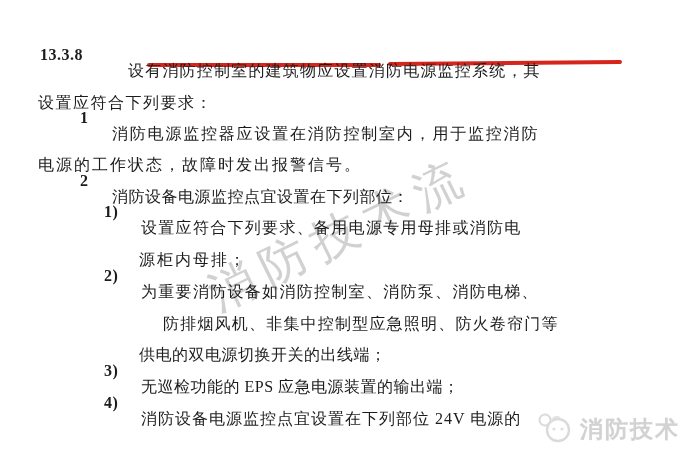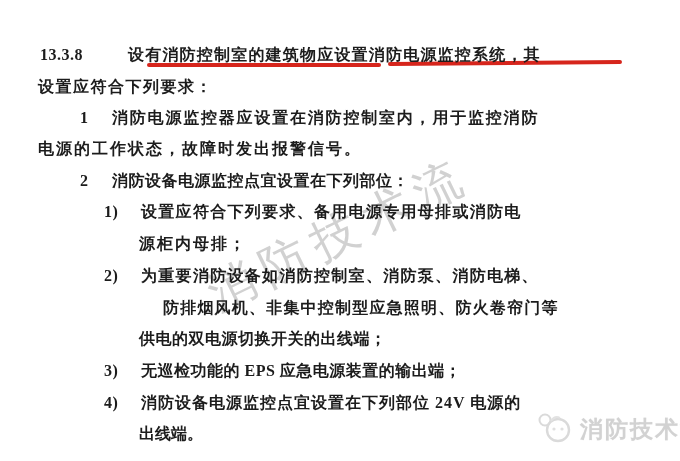--- a/index.html
+++ b/index.html
@@ -13,21 +13,21 @@
   }
   
   .line{
     position:absolute;left:0;width:568px;height:27px;
     font-size:16px;line-height:26px;white-space:nowrap;
   }
   .line .marker{
     position:absolute;top:0;font-weight:bold;letter-spacing:0.5px;
   }
   .line .txt{
-    position:absolute;top:0;font-weight:bold;
+    position:absolute;top:16px;
   }
   
   .underline{
     position:absolute;height:4px;border-radius:2px;
   }
   .underline.seg2{transform:rotate(-0.5deg);}
   
   .watermark{
     position:absolute;left:196px;top:200px;width:300px;
     font-size:47px;font-weight:400;letter-spacing:10px;
@@ -99,23 +99,20 @@
         <span class="txt" style="left: 139px; letter-spacing: 0.5px;">供电的双电源切换开关的出线端；</span>
       </div>
       <div class="line" style="top: 358px;">
         <b class="marker" style="left: 104px;">3)</b>
         <span class="txt" style="left: 141px; letter-spacing: 0.5px;">无巡检功能的 EPS 应急电源装置的输出端；</span>
       </div>
       <div class="line" style="top: 390px;">
         <b class="marker" style="left: 104px;">4)</b>
         <span class="txt" style="left: 141px; letter-spacing: 1px;">消防设备电源监控点宜设置在下列部位 24V 电源的</span>
       </div>
-      <div class="line" style="top: 421px;">
-        <span class="txt" style="left: 139px; letter-spacing: 0px;">出线端。</span>
-      </div>
     </div>
 
   <div class="brand">
     <svg class="brand-icon" viewBox="0 0 38 36" xmlns="http://www.w3.org/2000/svg">
       <circle cx="8" cy="9" r="5.5" fill="none" stroke="#dadada" stroke-width="2"></circle>
       <circle cx="21" cy="19" r="11" fill="none" stroke="#dadada" stroke-width="2.4"></circle>
       <path d="M14 10 q4 -6 9 -3" fill="none" stroke="#e2e2e2" stroke-width="2"></path>
       <circle cx="17" cy="18" r="1.6" fill="#e0e0e0"></circle>
       <circle cx="25" cy="18" r="1.6" fill="#e0e0e0"></circle>
     </svg>

